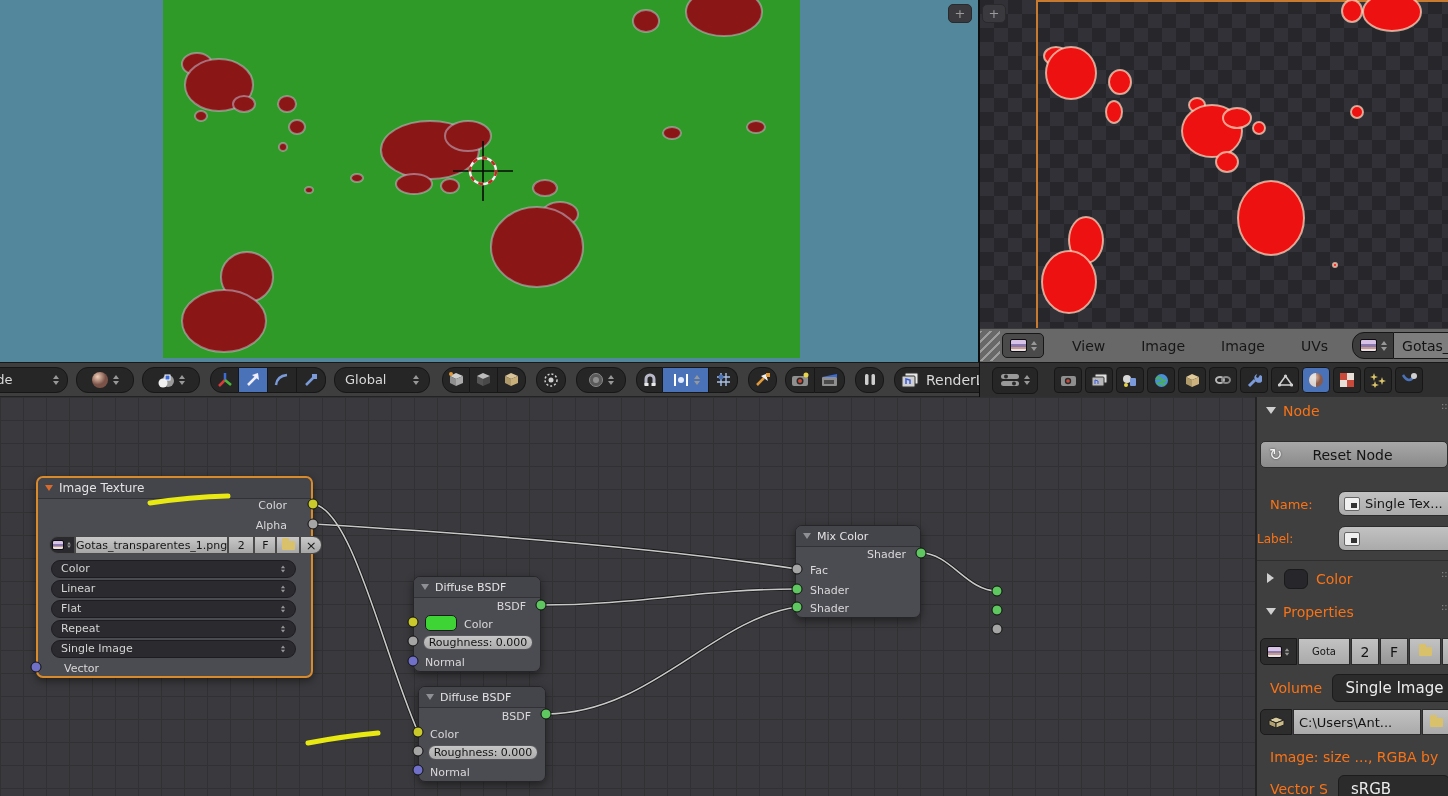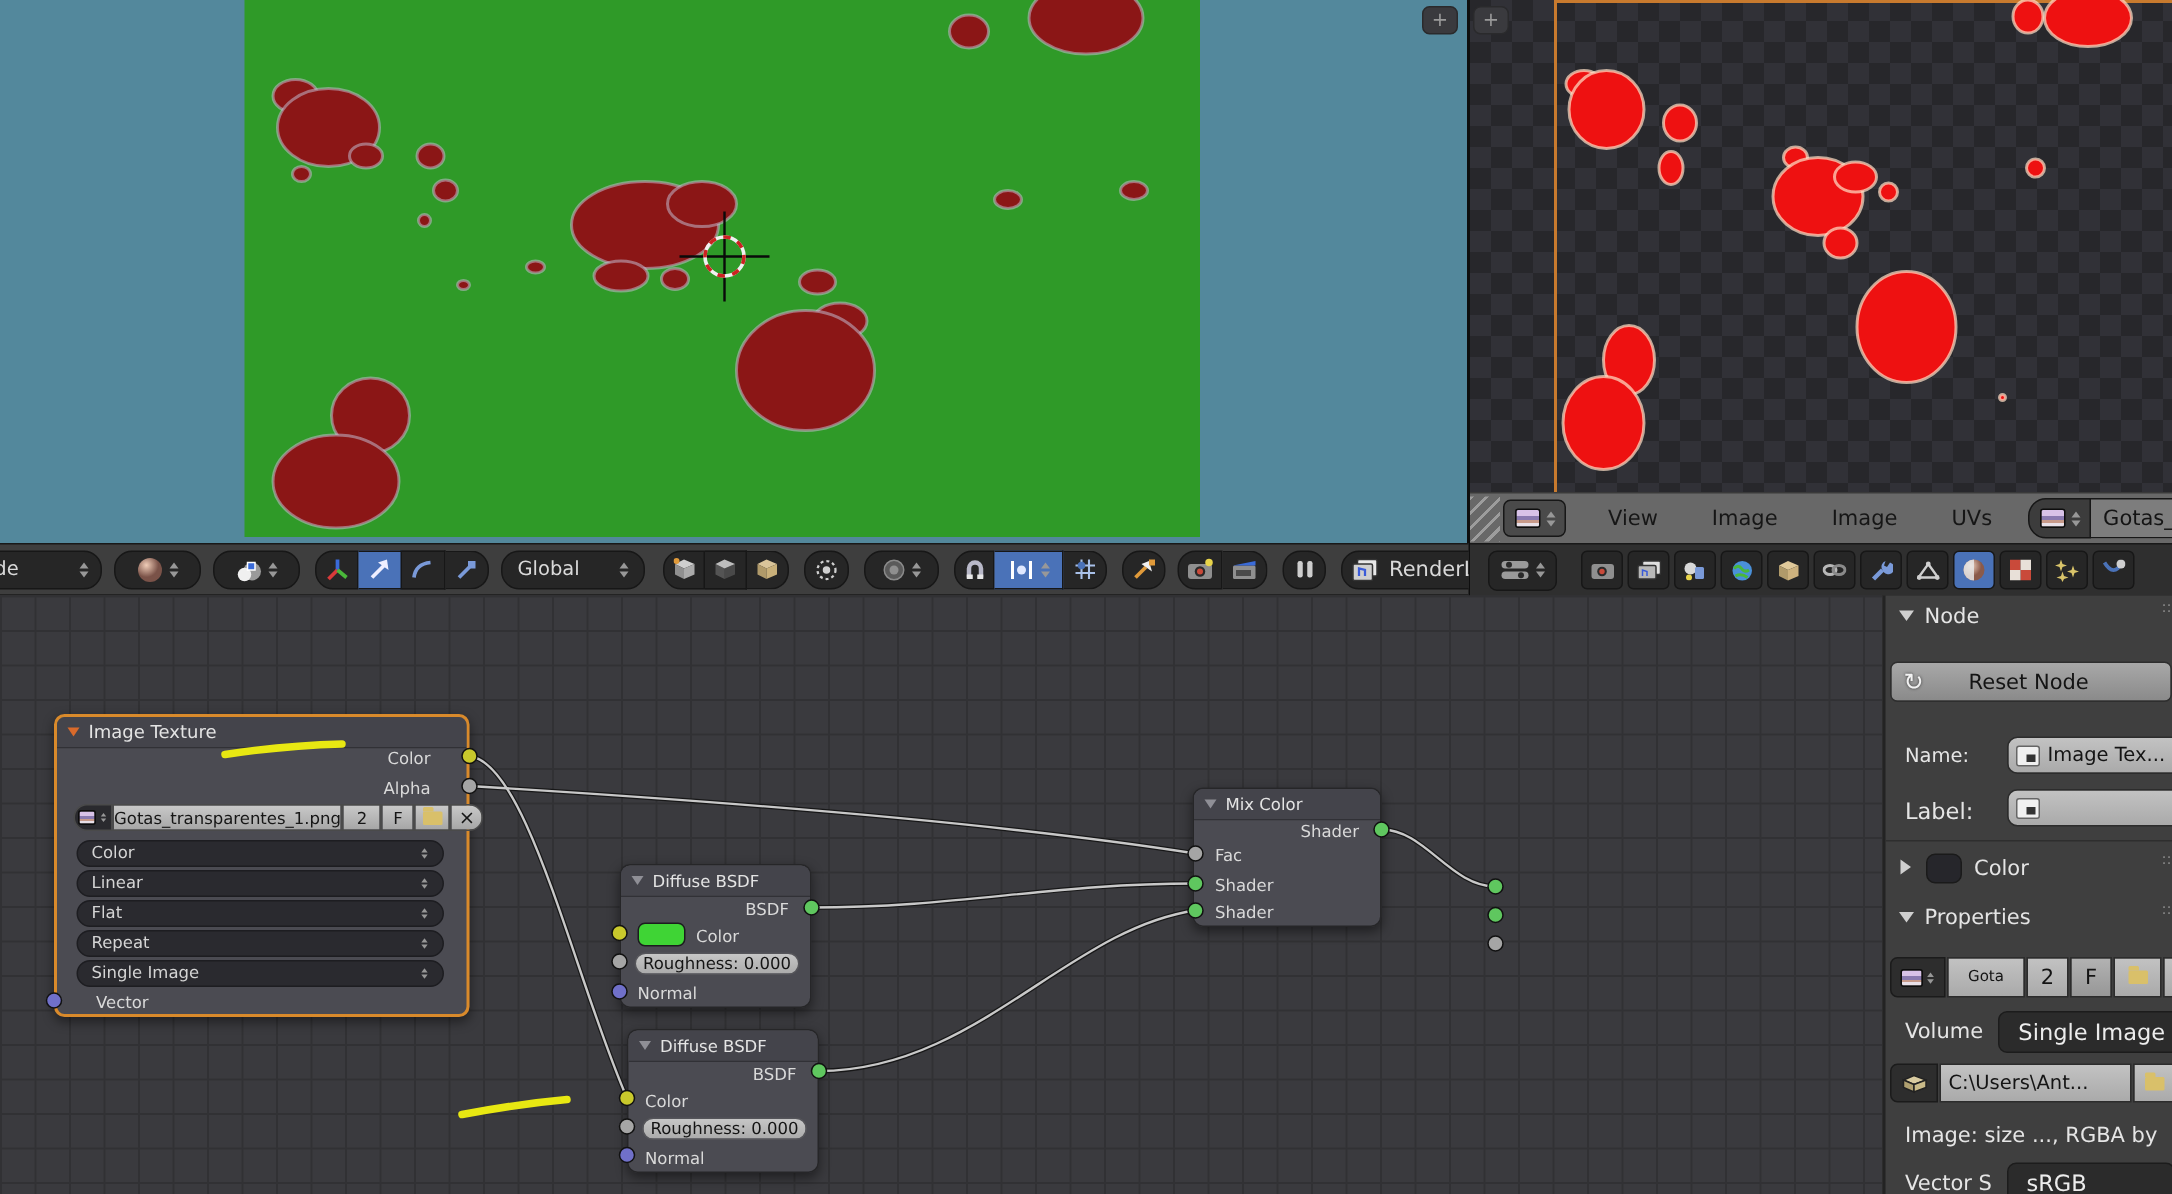--- a/index.html
+++ b/index.html
@@ -63,21 +63,21 @@
   .slider { position:absolute; height:15px; background:linear-gradient(#c6c6c6,#ababab); border:1px solid #55555a;
     border-radius:8px; color:#141414; font-size:11px; text-align:center; line-height:14px; }
   .swatch { position:absolute; width:32px; height:16px; background:#3fd435; border:1px solid #1c1c1e; border-radius:5px; }
   .fbtn { height:18px; background:linear-gradient(#c9c9c9,#a6a6a6); border:1px solid #4a4a4a; color:#161616;
     font-size:11px; display:flex; align-items:center; justify-content:center; flex:none; }
   .folder { width:13px; height:9px; background:#d9c06a; border-radius:1px; position:relative; flex:none; }
   .folder:before { content:''; position:absolute; top:-3px; left:0; width:7px; height:3px; background:#d9c06a; border-radius:1px 1px 0 0; }
 
   
   #propspanel { left:1255px; top:397px; width:193px; height:399px; background:#3f3f3f; border-left:2px solid #232323; overflow:hidden; }
-  .plabel { position:absolute; color:#e5e5e5; font-size:14px; }
+  .plabel { position:absolute; color:#f97316; font-size:14px; }
   .ptri { position:absolute; width:0; height:0; }
   .ptri.down { border-left:5px solid transparent; border-right:5px solid transparent; border-top:7px solid #cfcfcf; }
   .ptri.right { border-top:5px solid transparent; border-bottom:5px solid transparent; border-left:7px solid #cfcfcf; }
   .lightfield { position:absolute; background:linear-gradient(#c2c2c2,#aaaaaa); border:1px solid #2c2c2c; border-radius:7px;
     color:#141414; font-size:13px; display:flex; align-items:center; gap:5px; padding:0 5px; height:25px; }
   .darkdd { position:absolute; background:#2b2b2b; border:1px solid #1c1c1c; border-radius:6px; color:#ececec;
     font-size:15px; display:flex; align-items:center; justify-content:center; height:28px; }
   .nodeicon { width:16px; height:14px; background:#f0f0f0; border:1px solid #666; border-radius:2px; position:relative; flex:none; }
   .nodeicon:after { content:''; position:absolute; right:2px; bottom:2px; width:6px; height:5px; background:#333; }
   .iconbtn { position:absolute; background:#2d2d2d; border:1px solid #1b1b1b; display:flex; align-items:center;
@@ -609,23 +609,23 @@
   <span class="dots" style="right:3px;top:6px">::</span>
 
   <div class="abs" style="left:3px;top:44px;width:188px;height:27px;background:linear-gradient(#a8a8a8,#8a8a8a);border:1px solid #2e2e2e;border-radius:5px;display:flex;align-items:center;color:#141414;font-size:14px">
     <span style="margin:0 8px;font-size:16px;color:#f2f2f2;text-shadow:0 0 2px #333">↻</span>
     <span style="margin-left:22px">Reset Node</span>
   </div>
 
   <span class="plabel" style="left:13px;top:100px;font-size:13px">Name:</span>
   <div class="lightfield" style="left:81px;top:94px;width:120px">
     <span class="nodeicon"></span>
-    <span>Image Tex...</span>
-  </div>
-  <span class="plabel" style="left:13px;top:135px;font-size:15px">Label:</span>
+    <span>Single Tex...</span>
+  </div>
+  <span class="plabel" style="left:0;top:135px;font-size:12px">Label:</span>
   <div class="lightfield" style="left:81px;top:129px;width:120px">
     <span class="nodeicon"></span>
     <span></span>
   </div>
 
   <div class="abs" style="left:0;top:163px;width:193px;height:1px;background:#2e2e2e"></div>
 
   <span class="ptri right" style="left:10px;top:176px"></span>
   <div class="abs" style="left:27px;top:172px;width:24px;height:20px;background:#26262b;border:1px solid #1a1a1a;border-radius:6px"></div>
   <span class="plabel" style="left:59px;top:174px">Color</span>

